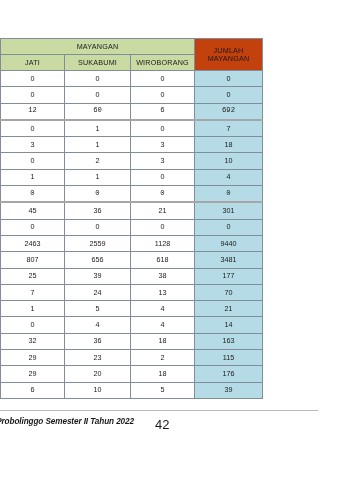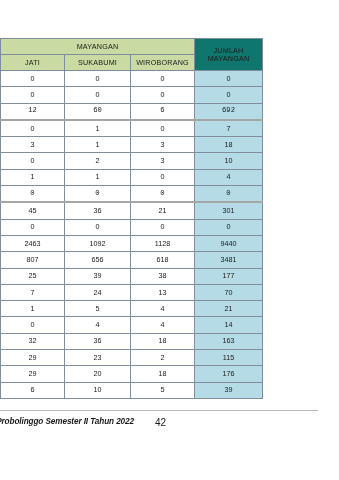--- a/index.html
+++ b/index.html
@@ -53,21 +53,21 @@
   .hdr-group {
     text-align: left;
     padding-left: 6px;
     letter-spacing: 0.2px;
   }
   .hdr-sub {
     height: 15px;
     letter-spacing: 0.2px;
   }
   .hdr-blue {
-    background: #0f766e;
+    background: #c2410c;
     height: 31px;
     line-height: 1.35;
     letter-spacing: 0.2px;
   }
 
   
   tbody td {
     height: 15.3px;
     background: #ffffff;
   }
@@ -104,21 +104,21 @@
     font-weight: bold;
     font-style: italic;
     color: #1a1a1a;
     white-space: nowrap;
     letter-spacing: -0.1px;
   }
   #footer-page {
     position: absolute;
     left: 155px;
     top: 7px;
-    font-size: 10px;
+    font-size: 13px;
     color: #1a1a1a;
   }
 </style>
 </head>
 <body>
 
 <div id="data-table-wrap">
   <table class="sheet">
     <colgroup>
       <col class="c-jati">
@@ -196,21 +196,21 @@
           <td class="jumlah">301</td>
         </tr>
         <tr>
           <td>0</td>
           <td>0</td>
           <td>0</td>
           <td class="jumlah">0</td>
         </tr>
         <tr>
           <td>2463</td>
-          <td>1092</td>
+          <td>2559</td>
           <td>1128</td>
           <td class="jumlah">9440</td>
         </tr>
         <tr>
           <td>807</td>
           <td>656</td>
           <td>618</td>
           <td class="jumlah">3481</td>
         </tr>
         <tr>

